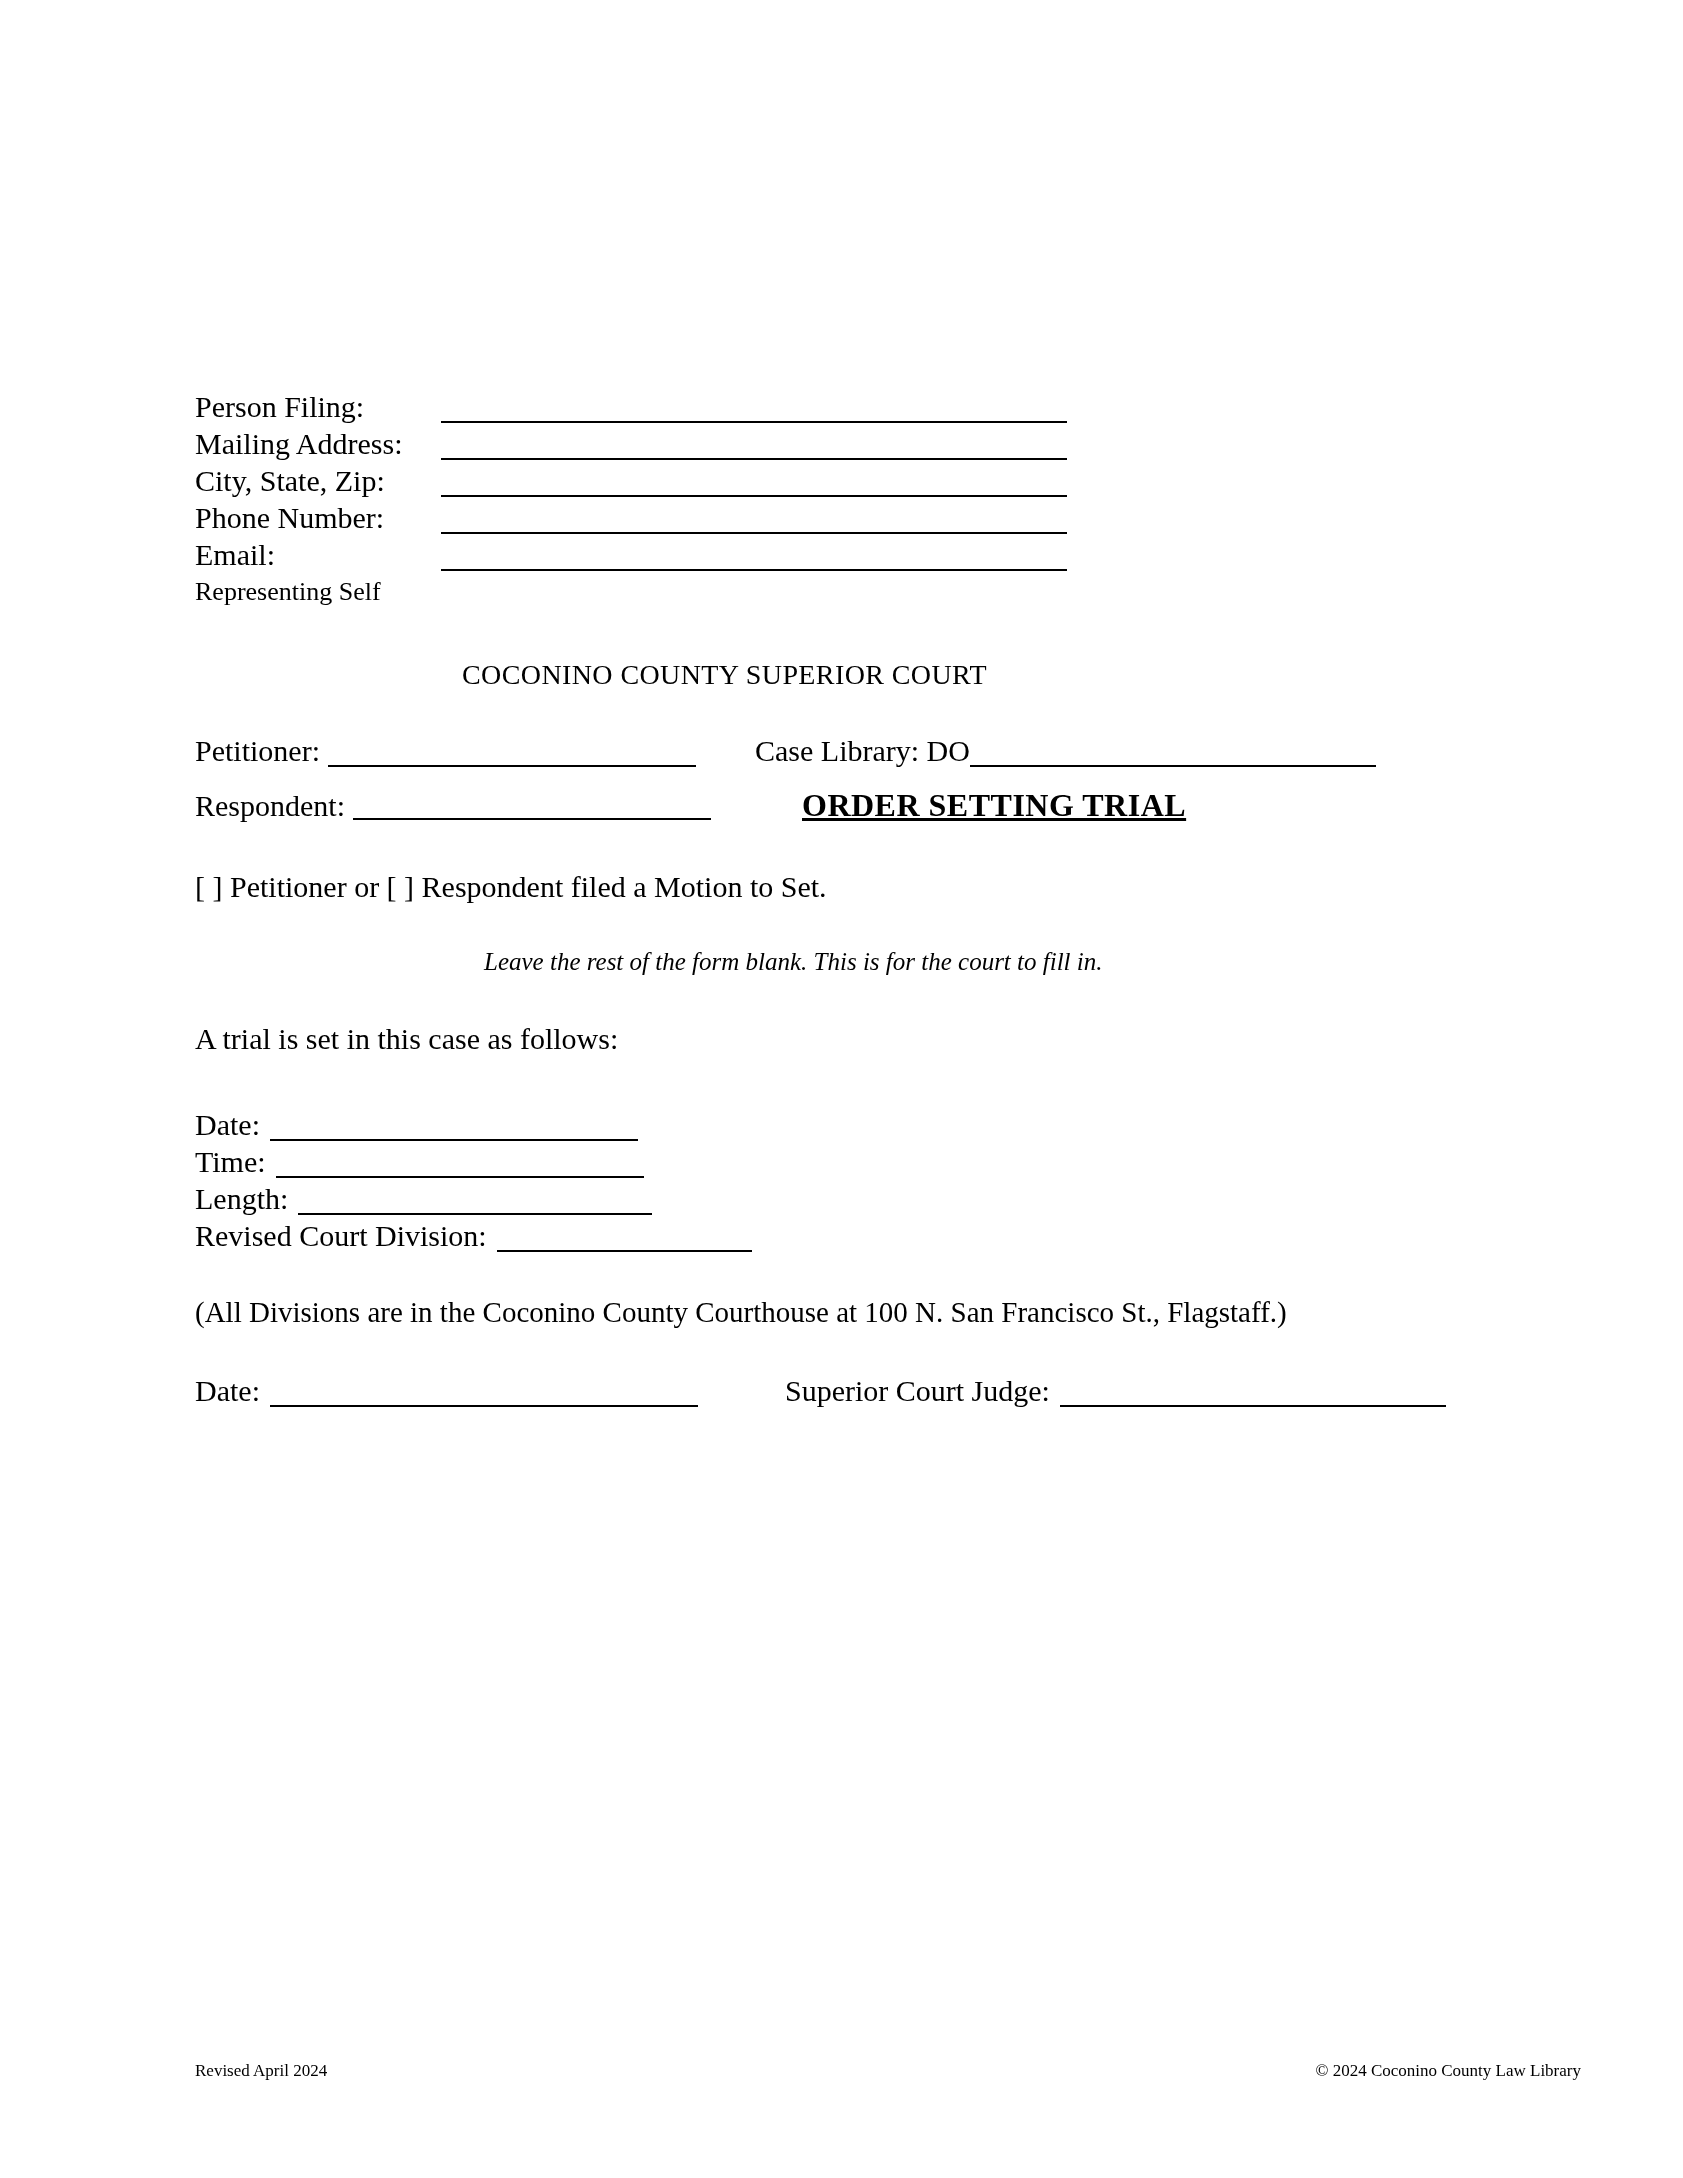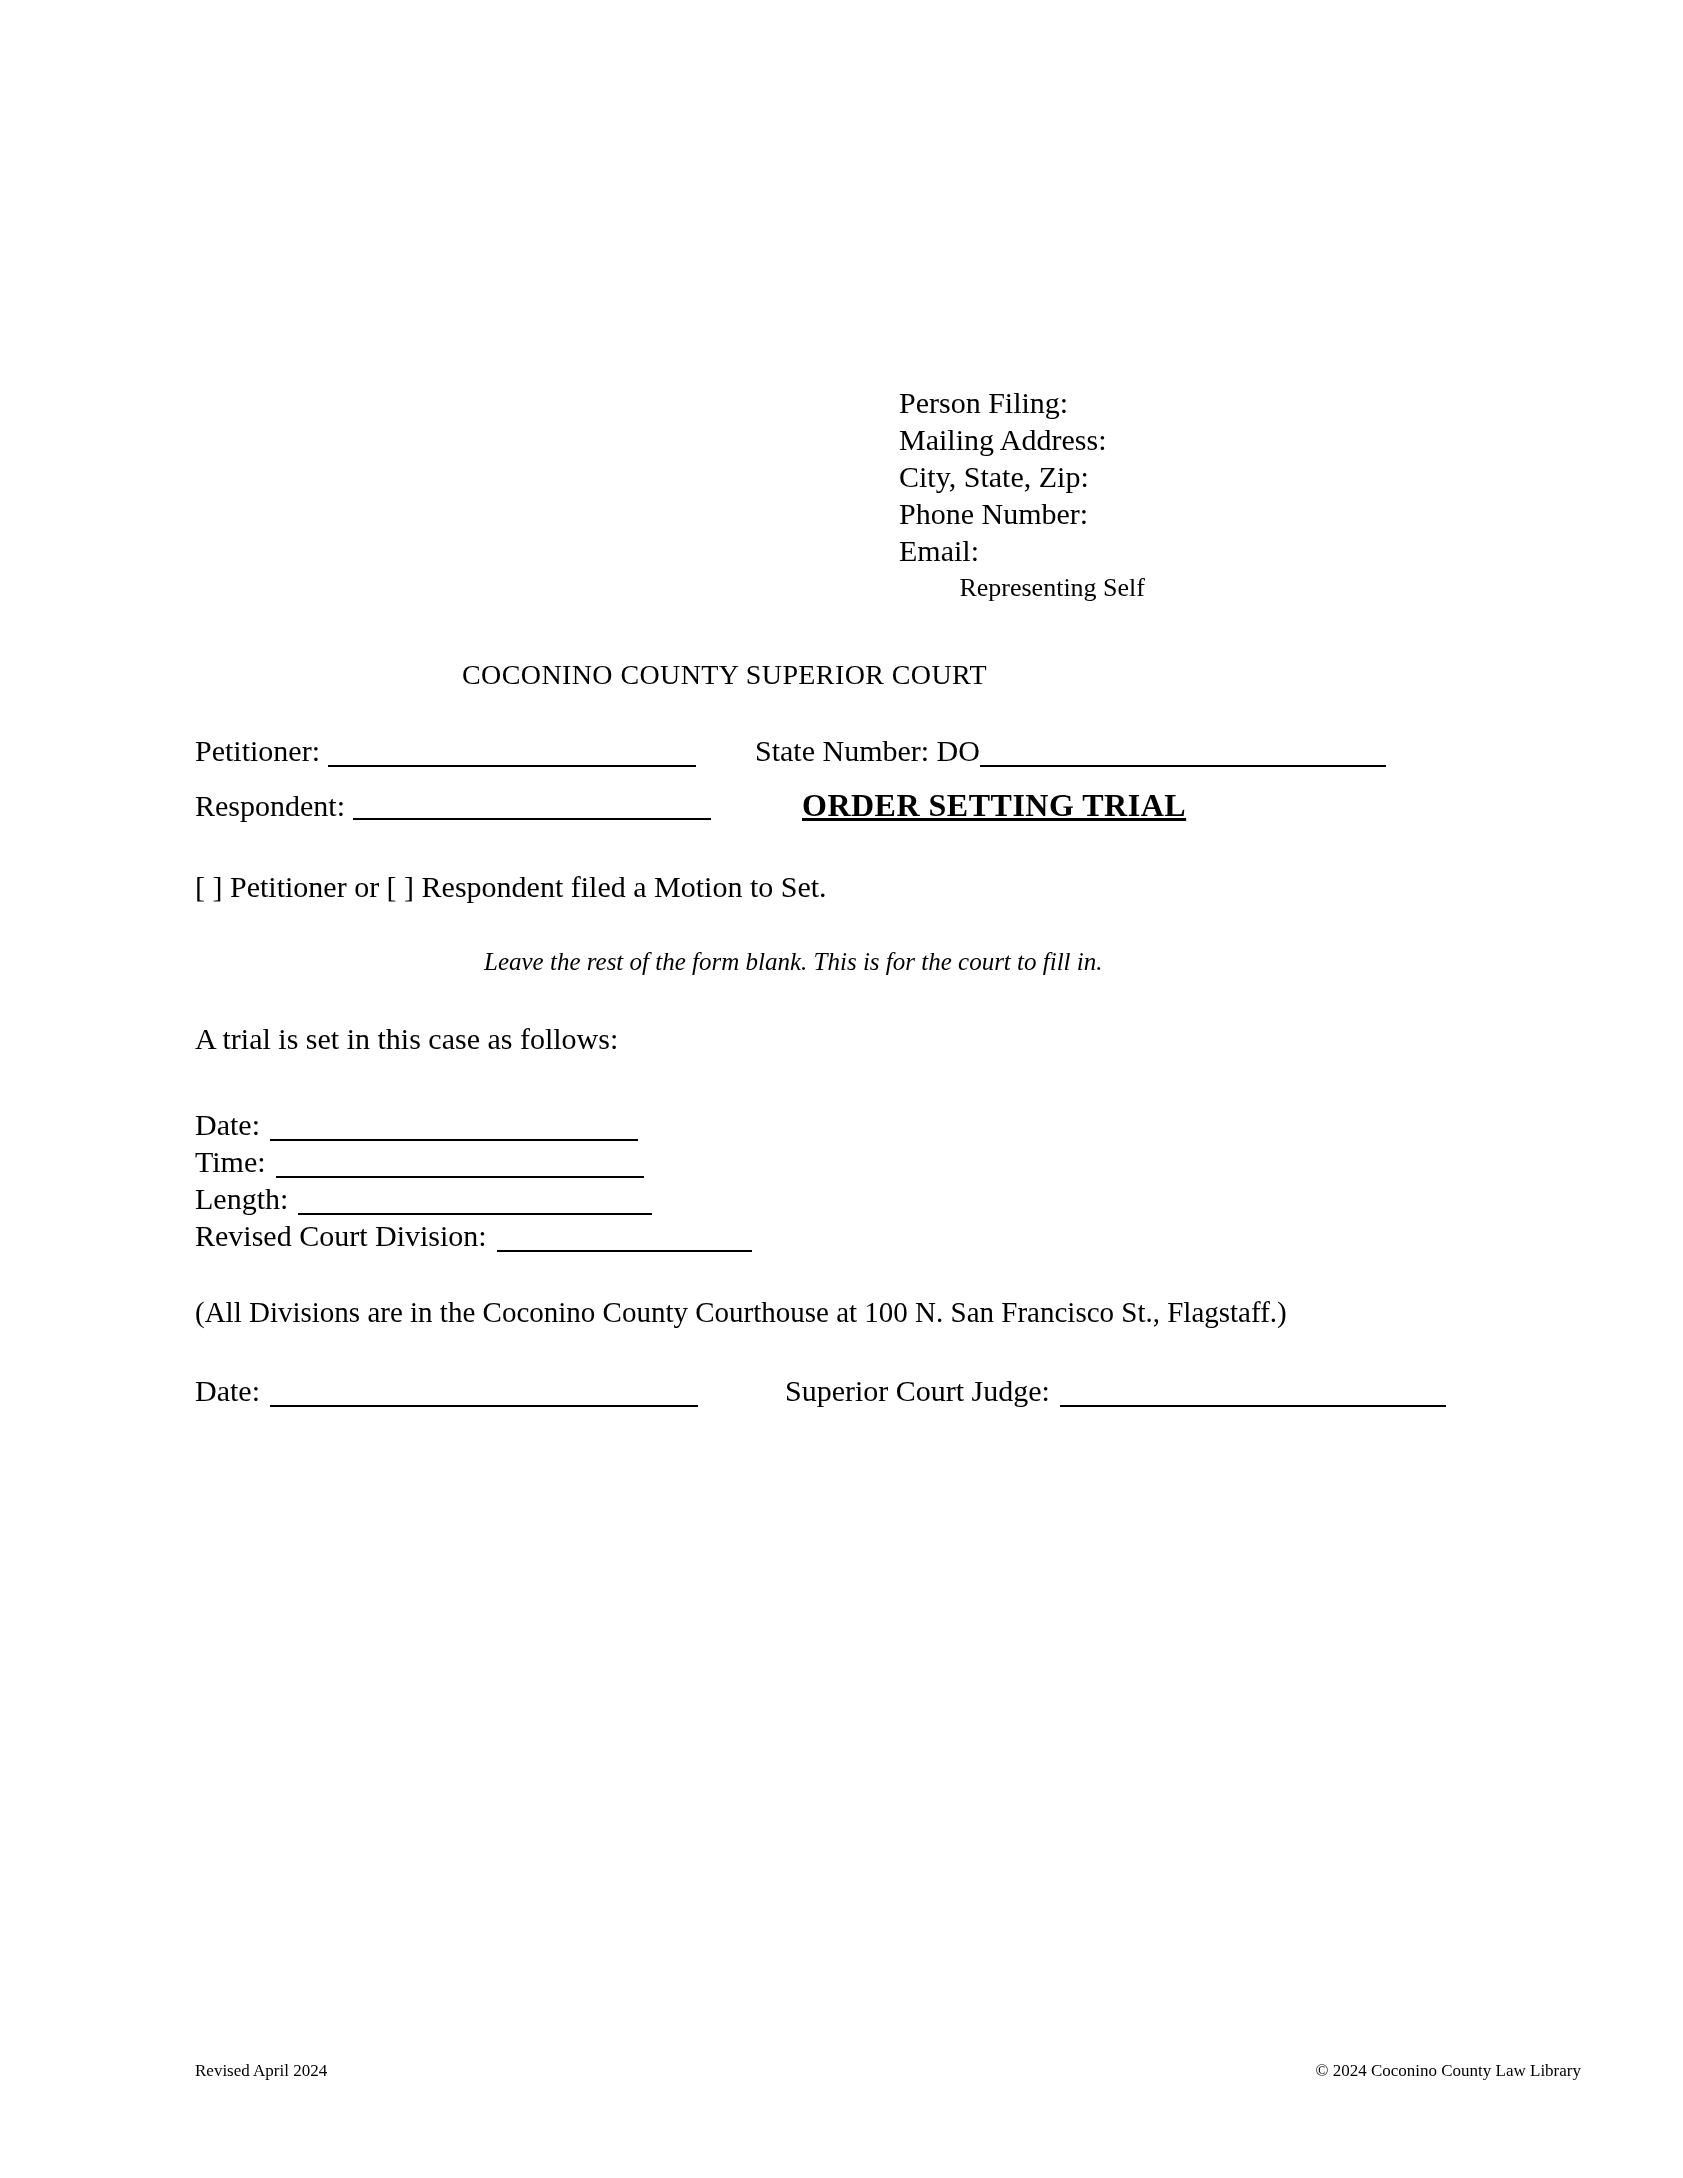--- a/index.html
+++ b/index.html
@@ -30,21 +30,20 @@
   }
 
   
   .filer-block {
     width: 950px;
   }
   .filer-row {
     display: flex;
     align-items: flex-end;
     height: 37px;
-    flex-direction: column;
   }
   .filer-label {
     font-size: 30px;
     line-height: 33px;
     width: 246px;
     flex: 0 0 246px;
     white-space: nowrap;
   }
   .filer-line {
     flex: 1 1 auto;
@@ -202,21 +201,21 @@
         <div class="filer-plain">Representing Self</div>
       </div>
     </div>
 
     <div class="court-title">COCONINO COUNTY SUPERIOR COURT</div>
 
     <div class="party-row">
       <div class="party-label">Petitioner:</div>
       <div class="ul-line w-petitioner"></div>
       <div class="case-group">
-        <div class="party-label">State Number: DO</div>
+        <div class="party-label">Case Library: DO</div>
         <div class="ul-line w-case" style="margin-left:0;"></div>
       </div>
     </div>
 
     <div class="row-respondent-order">
       <div class="party-label">Respondent:</div>
       <div class="ul-line w-respondent"></div>
       <div class="order-title-wrap">
         <div class="order-title">ORDER SETTING TRIAL</div>
       </div>

